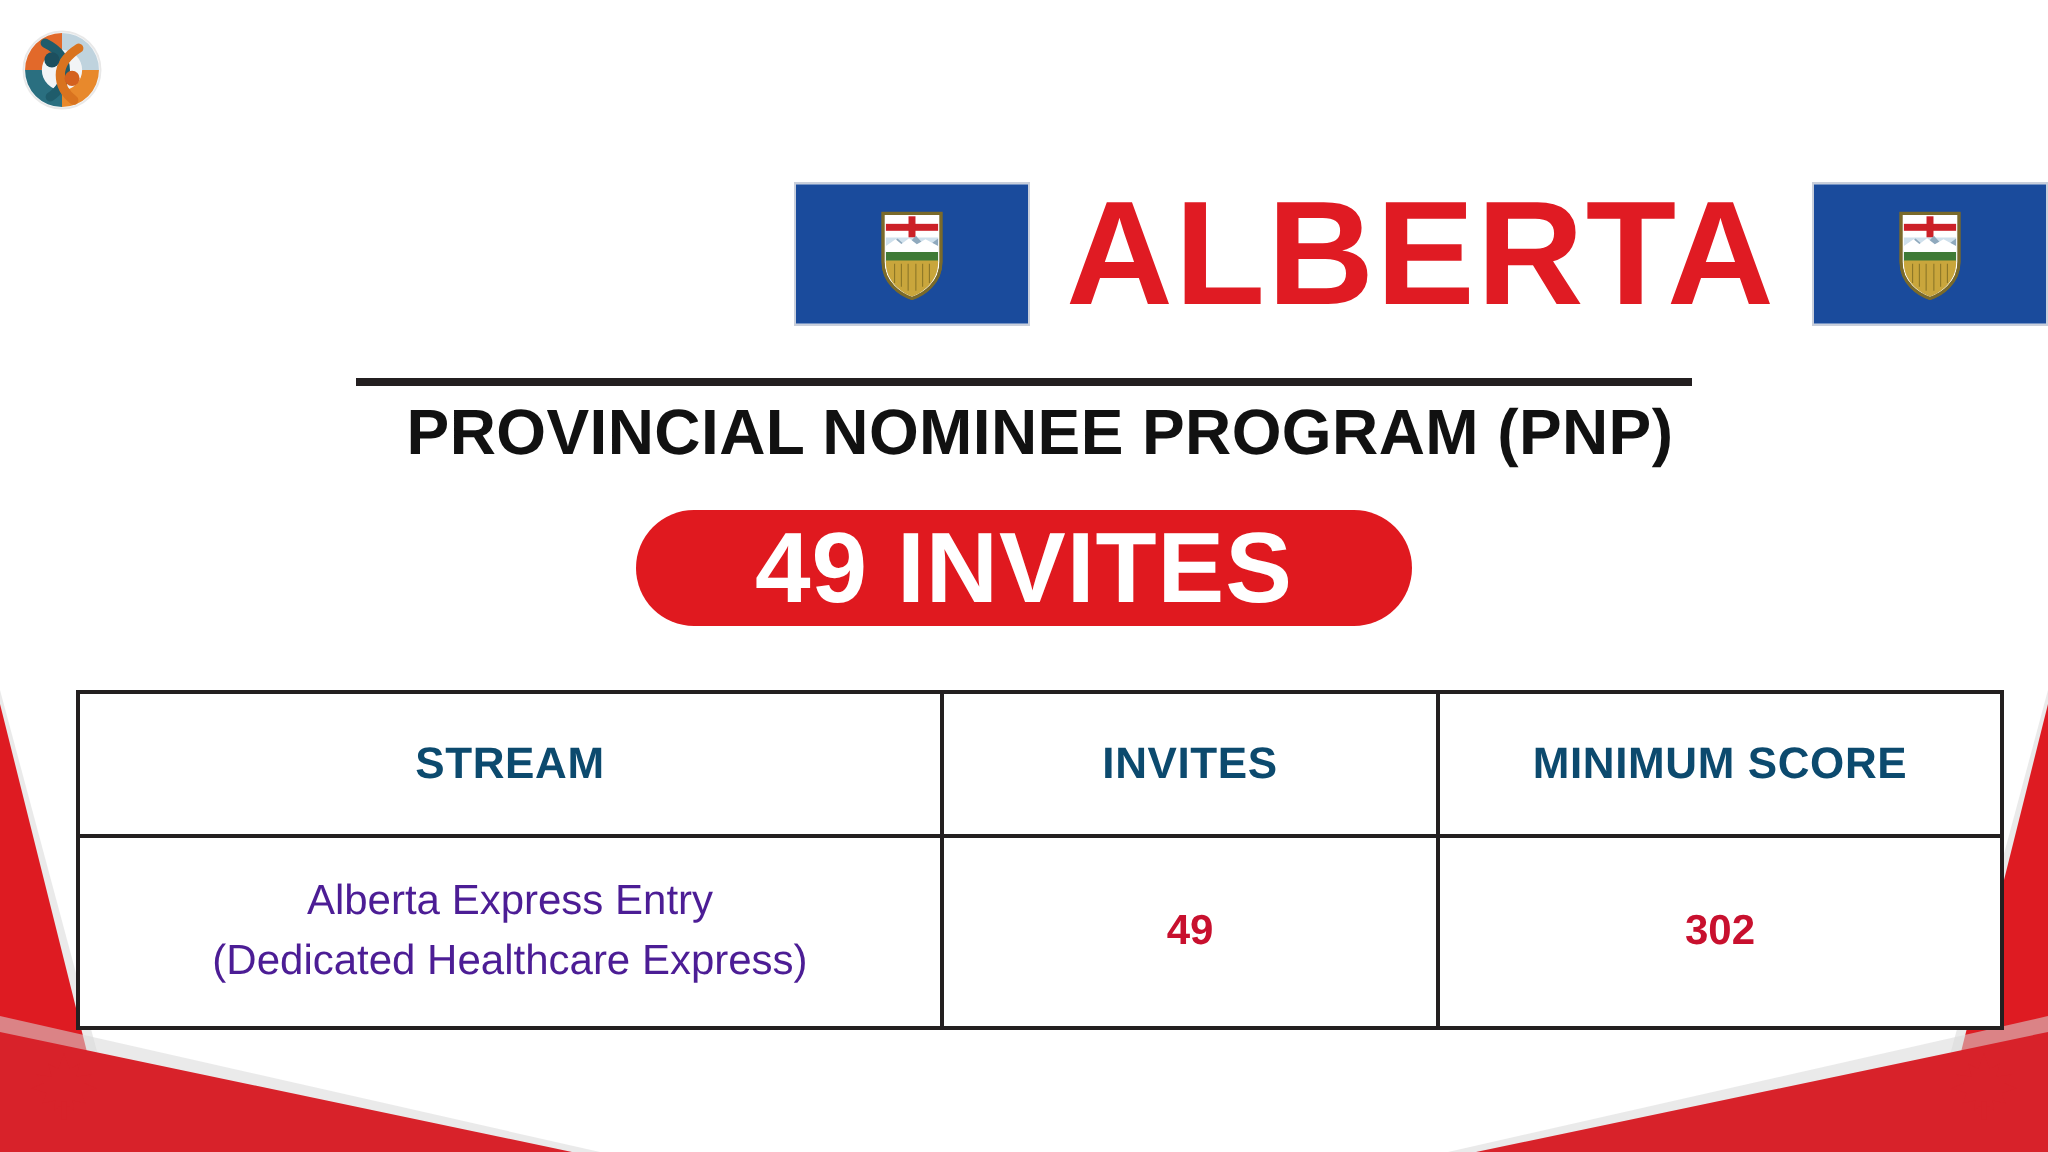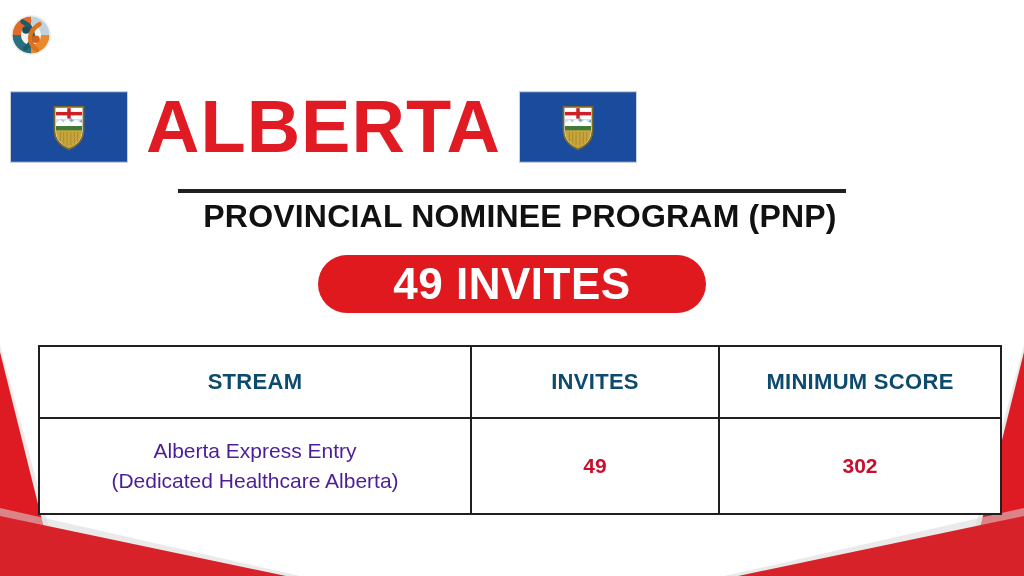--- a/index.html
+++ b/index.html
@@ -71,21 +71,21 @@
 
   
   .title-row {
     position: absolute;
     left: 0;
     right: 0;
     top: 88px;
     height: 78px;
     display: flex;
     align-items: center;
-    justify-content: flex-start;
+    justify-content: flex-end;
     gap: 18px;
     padding-left: 10px;
   }
   .flag {
     width: 118px;
     height: 72px;
     flex: 0 0 auto;
     border: 1px solid #c9cfdb;
     box-sizing: border-box;
   }
@@ -127,21 +127,21 @@
     transform: translateX(-50%);
     top: 255px;
     min-width: 388px;
     height: 58px;
     background: #e0191f;
     border-radius: 29px;
     display: flex;
     align-items: center;
     justify-content: center;
     color: #ffffff;
-    font-size: 44px;
+    font-size: 50px;
     font-weight: bold;
     letter-spacing: 0.5px;
     white-space: nowrap;
     padding: 0 30px;
     box-sizing: border-box;
   }
 
   
   .data-table {
     position: absolute;
@@ -309,21 +309,21 @@
       <tr>
         <th class="col-stream">STREAM</th>
         <th class="col-invites">INVITES</th>
         <th class="col-score">MINIMUM SCORE</th>
       </tr>
     </thead>
     <tbody>
       <tr>
         <td>
           <span>Alberta Express Entry</span><br>
-          <span>(Dedicated Healthcare Alberta)</span>
+          <span>(Dedicated Healthcare Express)</span>
         </td>
         <td class="num">49</td>
         <td class="num">302</td>
       </tr>
     </tbody>
   </table>
 
   <svg class="leaf leaf-left" viewBox="0 0 100 100" xmlns="http://www.w3.org/2000/svg">
     <path d="M50 5 L58 26 L72 19 L67 37 L88 34 L78 46 L95 53 L74 60 L80 74 L62 70 L64 84 L50 74 L36 84 L38 70 L20 74 L26 60 L5 53 L22 46 L12 34 L33 37 L28 19 L42 26 Z" fill="#d8222a"></path>
     <rect x="47" y="72" width="6" height="24" fill="#d8222a"></rect>

